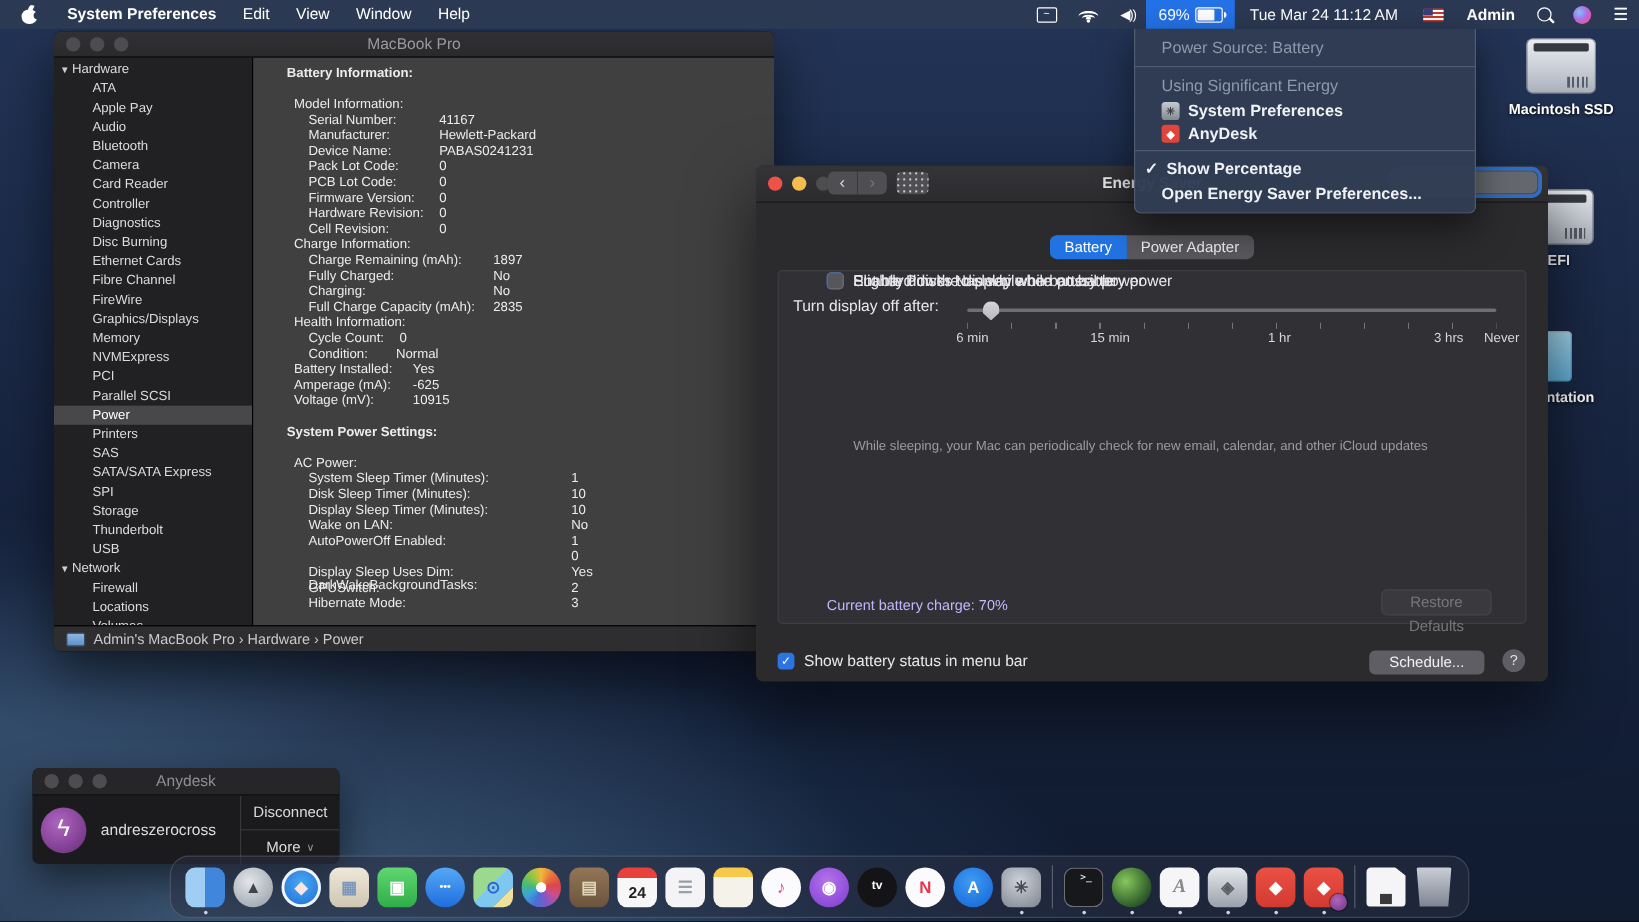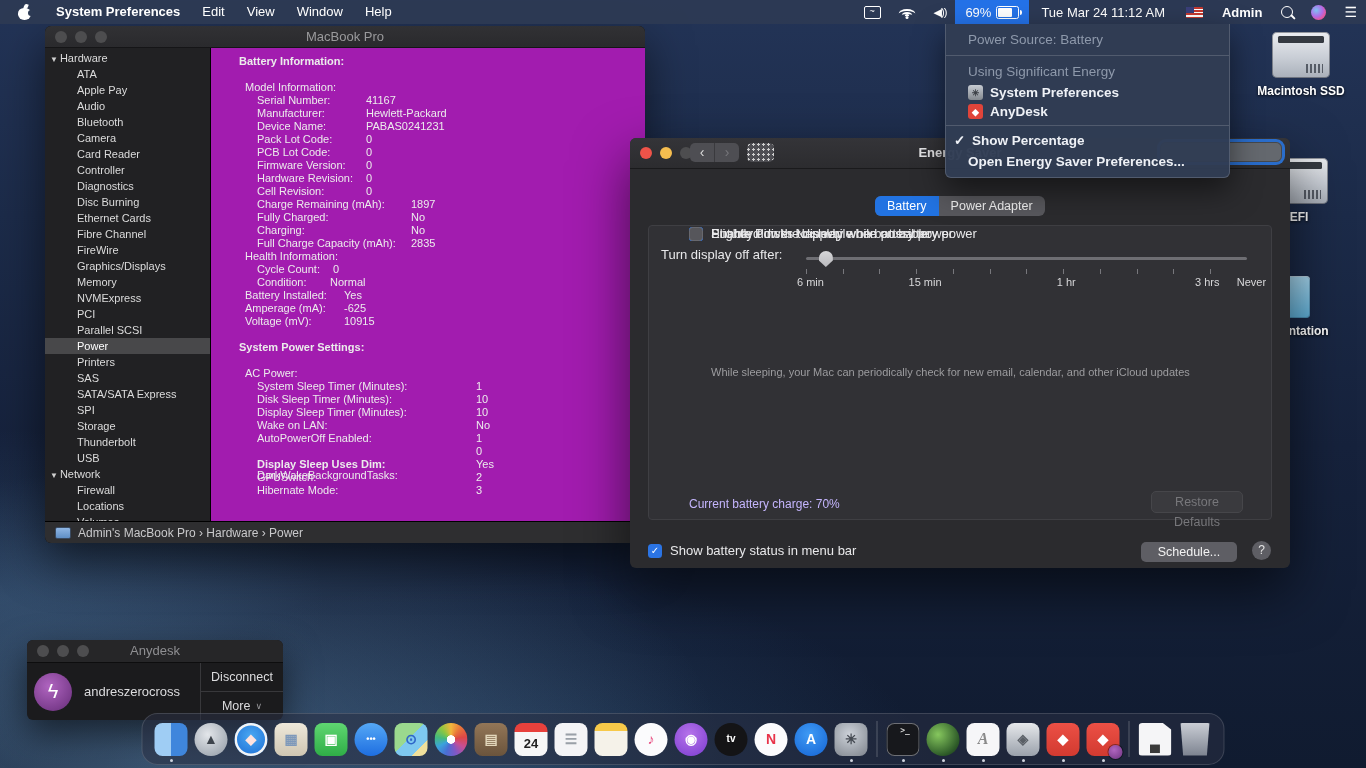--- a/index.html
+++ b/index.html
@@ -64,21 +64,21 @@
     overflow:hidden;box-shadow:0 18px 45px rgba(0,0,0,.55);background:#0a0a0a;display:flex;flex-direction:column;}
   .si-titlebar{position:relative;height:21px;flex:0 0 auto;background:linear-gradient(180deg,#313134,#2a2a2d);
     border-bottom:1px solid #151517;text-align:center;color:#9a9a9c;font-size:13px;line-height:21px;}
   .si-body{flex:1;display:flex;min-height:0;}
   .si-sidebar{width:165px;flex:0 0 auto;background:#212123;border-right:1px solid #000;overflow:hidden;padding-top:2px;}
   .sb-row{height:16px;line-height:16px;font-size:11px;color:#dcdcdc;white-space:nowrap;}
   .sb-row.group{padding-left:5px;}
   .sb-row.item{padding-left:30px;}
   .sb-row.selected{background:#48484a;color:#fff;}
   .sb-row .arr{font-size:8px;color:#cfcfcf;margin-right:2px;}
-  .si-content{flex:1;background:#a21caf;color:#ececec;font-size:11px;padding:7px 0 0 18px;overflow:hidden;}
+  .si-content{flex:1;background:#404040;color:#ececec;font-size:11px;padding:7px 0 0 18px;overflow:hidden;}
   .line{position:relative;height:13px;line-height:13px;white-space:nowrap;}
   .line .lab{display:inline-block;}
   .line .val{position:absolute;top:0;}
   .line.bold{font-weight:bold;}
   .si-statusbar{flex:0 0 auto;height:21px;background:#2e2e30;border-top:1px solid #000;display:flex;align-items:center;
     gap:7px;padding:0 10px;color:#c9c9cb;font-size:12px;}
   .mac-ic{width:14px;height:10px;background:linear-gradient(180deg,#8fb6e4,#5f8fc6);border:1px solid #3a4a60;border-radius:2px;}
   
   .energy{position:absolute;left:630px;top:138px;width:660px;height:430px;z-index:30;border-radius:6px;overflow:hidden;
     box-shadow:0 22px 55px rgba(0,0,0,.6);background:#2b2b2e;}
@@ -388,20 +388,24 @@
           <div class="line">
             <span class="lab" style="padding-left: 28px;">Hardware Revision:</span>
             <span class="val" style="left: 137px;">0</span>
           </div>
 
           <div class="line">
             <span class="lab" style="padding-left: 28px;">Cell Revision:</span>
             <span class="val" style="left: 137px;">0</span>
           </div>
 
+          <div class="line">
+            <span class="lab" style="padding-left: 16px;">Charge Information:</span>
+            <span class="val"></span>
+          </div>
 
           <div class="line">
             <span class="lab" style="padding-left: 28px;">Charge Remaining (mAh):</span>
             <span class="val" style="left: 182px;">1897</span>
           </div>
 
           <div class="line">
             <span class="lab" style="padding-left: 28px;">Fully Charged:</span>
             <span class="val" style="left: 182px;">No</span>
           </div>
@@ -491,21 +495,21 @@
             <span class="lab" style="padding-left: 28px;">AutoPowerOff Enabled:</span>
             <span class="val" style="left: 247px;">1</span>
           </div>
 
           <div class="line">
             <span class="lab" style="padding-left: 28px; margin-top: 24px;">DarkWakeBackgroundTasks:</span>
             <span class="val" style="left: 247px;">0</span>
           </div>
 
           <div class="line">
-            <span class="lab" style="padding-left: 28px; font-weight: bold;">Display Sleep Uses Dim:</span>
+            <span class="lab" style="padding-left: 28px;">Display Sleep Uses Dim:</span>
             <span class="val" style="left: 247px;">Yes</span>
           </div>
 
           <div class="line">
             <span class="lab" style="padding-left: 28px;">GPUSwitch:</span>
             <span class="val" style="left: 247px;">2</span>
           </div>
 
           <div class="line">
             <span class="lab" style="padding-left: 28px;">Hibernate Mode:</span>

